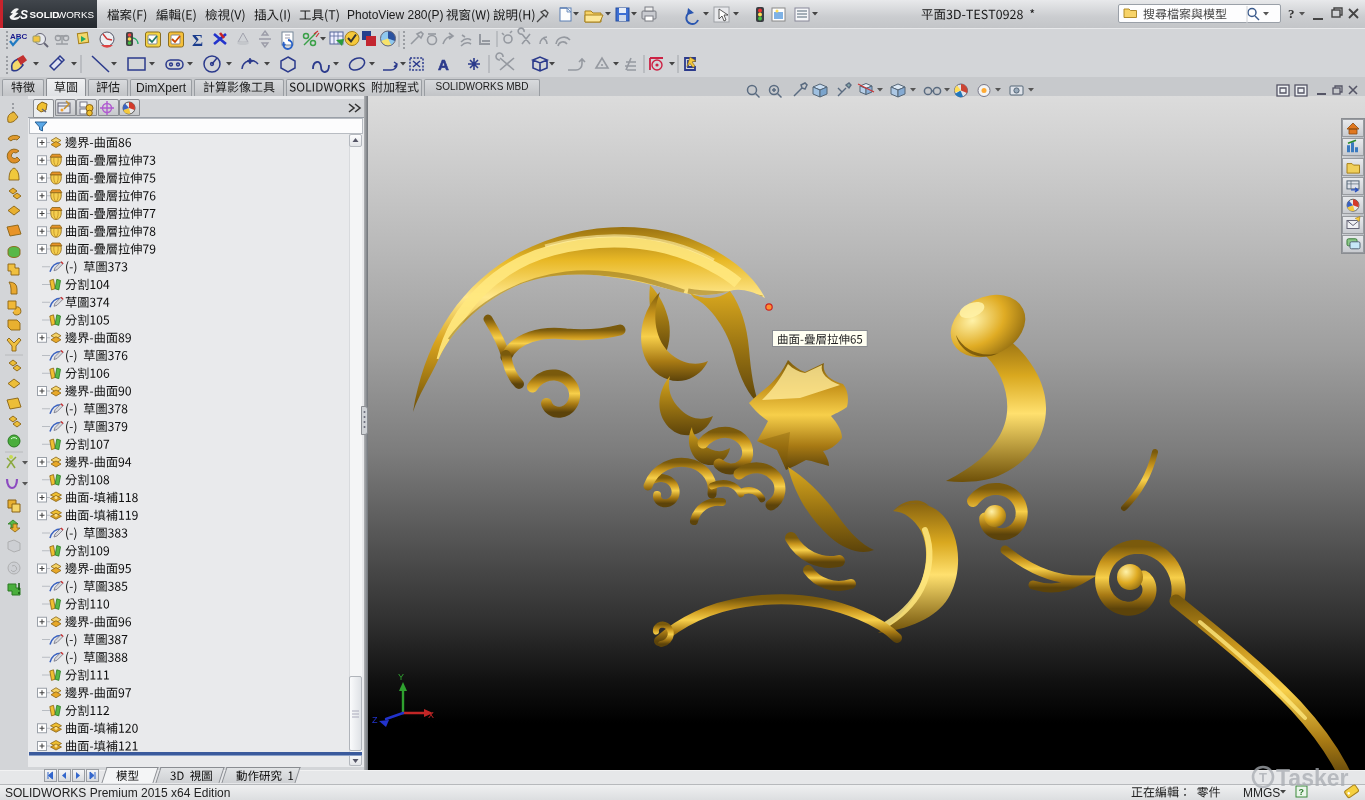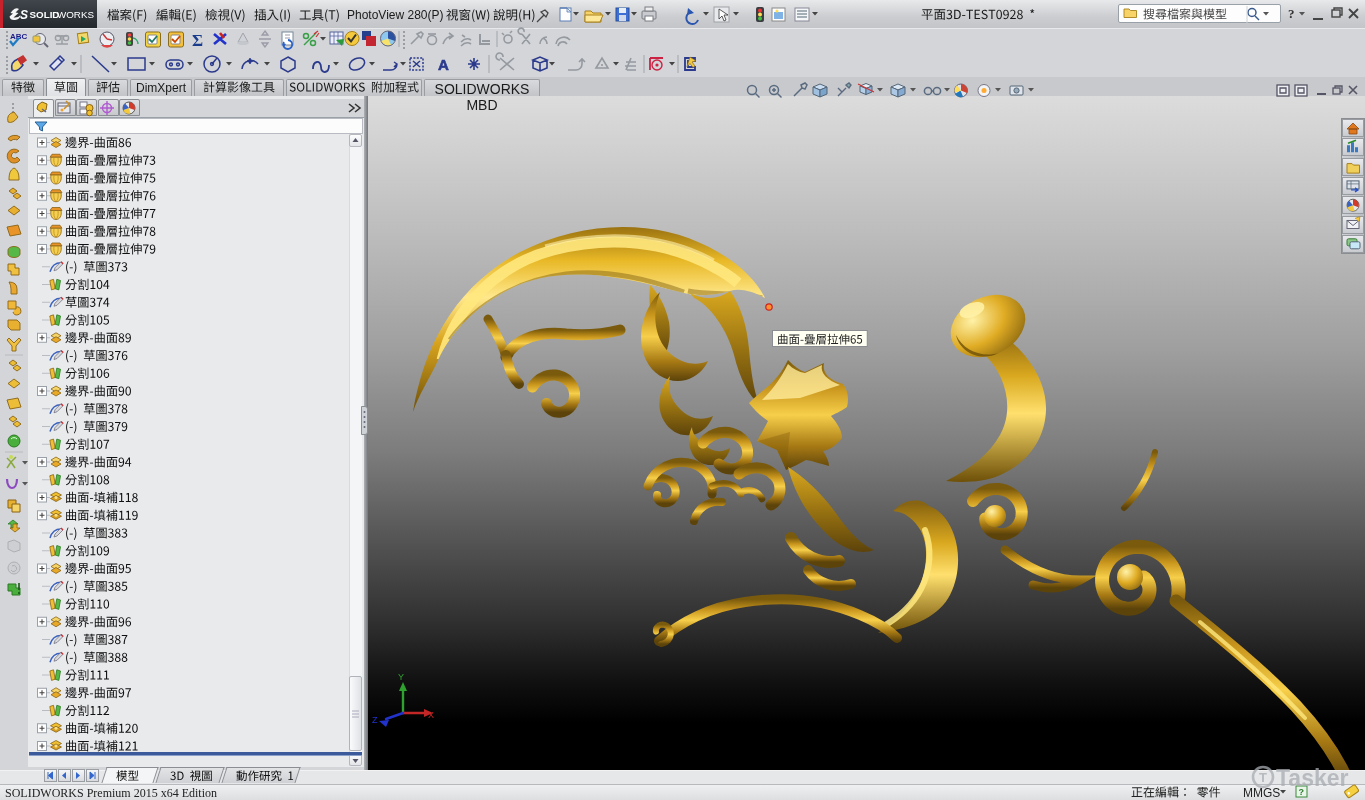--- a/index.html
+++ b/index.html
@@ -17,21 +17,21 @@
     <div style="position:absolute;left:1118px;top:4px;width:163px;height:19px;background:#fdfdfe;border:1px solid #9aa0a8;border-radius:2px;box-sizing:border-box"></div>
     <div style="position:absolute;left:1288px;top:6px;font-size:13px;font-weight:bold;color:#333;font-family:'Liberation Serif',serif">?</div>
     <div style="position:absolute;left:2px;top:79px;width:42px;height:17px;background:linear-gradient(#d8dadd,#c2c4c7);border:1px solid #999da2;border-bottom:none;border-radius:2px 2px 0 0;box-sizing:border-box"></div>
     <div style="position:absolute;left:46px;top:78px;width:40px;height:18px;background:linear-gradient(#f0f1f3,#dfe1e4);border:1px solid #8a8d92;border-bottom:none;border-radius:2px 2px 0 0;box-sizing:border-box"></div>
     <div style="position:absolute;left:88px;top:79px;width:40px;height:17px;background:linear-gradient(#d8dadd,#c2c4c7);border:1px solid #999da2;border-bottom:none;border-radius:2px 2px 0 0;box-sizing:border-box"></div>
     <div style="position:absolute;left:130px;top:79px;width:62px;height:17px;background:linear-gradient(#d8dadd,#c2c4c7);border:1px solid #999da2;border-bottom:none;border-radius:2px 2px 0 0;box-sizing:border-box"></div>
     <div style="position:absolute;left:130px;top:81px;width:62px;text-align:center;font-size:12px;color:#1a1a1a;font-family:'Liberation Sans',sans-serif">DimXpert</div>
     <div style="position:absolute;left:194px;top:79px;width:90px;height:17px;background:linear-gradient(#d8dadd,#c2c4c7);border:1px solid #999da2;border-bottom:none;border-radius:2px 2px 0 0;box-sizing:border-box"></div>
     <div style="position:absolute;left:286px;top:79px;width:136px;height:17px;background:linear-gradient(#d8dadd,#c2c4c7);border:1px solid #999da2;border-bottom:none;border-radius:2px 2px 0 0;box-sizing:border-box"></div>
     <div style="position:absolute;left:424px;top:79px;width:116px;height:17px;background:linear-gradient(#d8dadd,#c2c4c7);border:1px solid #999da2;border-bottom:none;border-radius:2px 2px 0 0;box-sizing:border-box"></div>
-    <div style="position:absolute;left:424px;top:81px;width:116px;text-align:center;font-size:14px;color:#1a1a1a;font-family:'Liberation Sans',sans-serif">SOLIDWORKS MBD</div>
+    <div style="position:absolute;left:424px;top:81px;width:116px;text-align:center;font-size:10px;color:#1a1a1a;font-family:'Liberation Sans',sans-serif">SOLIDWORKS MBD</div>
     <div style="position:absolute;left:28px;top:99px;width:336px;height:19px;background:#d3d5d8;border-bottom:1px solid #9aa0a8;box-sizing:border-box"></div>
     <div style="position:absolute;left:33px;top:99px;width:21px;height:19px;background:#eceef0;border:1px solid #8a8d92;border-radius:2px 2px 0 0;box-sizing:border-box"></div>
     <div style="position:absolute;left:54.5px;top:99px;width:21px;height:17px;background:linear-gradient(#dfe1e4,#c6c8cb);border:1px solid #8a8d92;border-radius:2px 2px 0 0;box-sizing:border-box"></div>
     <div style="position:absolute;left:76px;top:99px;width:21px;height:17px;background:linear-gradient(#dfe1e4,#c6c8cb);border:1px solid #8a8d92;border-radius:2px 2px 0 0;box-sizing:border-box"></div>
     <div style="position:absolute;left:97.5px;top:99px;width:21px;height:17px;background:linear-gradient(#dfe1e4,#c6c8cb);border:1px solid #8a8d92;border-radius:2px 2px 0 0;box-sizing:border-box"></div>
     <div style="position:absolute;left:119px;top:99px;width:21px;height:17px;background:linear-gradient(#dfe1e4,#c6c8cb);border:1px solid #8a8d92;border-radius:2px 2px 0 0;box-sizing:border-box"></div>
     <div style="position:absolute;left:29px;top:118px;width:334px;height:16px;background:#fcfcfd;border:1px solid #b8bcc2;box-sizing:border-box"></div>
     <div style="position:absolute;left:349px;top:134px;width:13px;height:632px;background:#f4f5f6;border-left:1px solid #d8dadd;box-sizing:border-box"></div>
     <div style="position:absolute;left:349px;top:134px;width:13px;height:13px;background:linear-gradient(#fdfdfe,#e3e5e8);border:1px solid #b5b9bf;border-radius:2px;box-sizing:border-box"></div>
     <div style="position:absolute;left:349px;top:753px;width:13px;height:13px;background:linear-gradient(#fdfdfe,#e3e5e8);border:1px solid #b5b9bf;border-radius:2px;box-sizing:border-box"></div>
@@ -47,21 +47,21 @@
     <div style="position:absolute;left:1342px;top:196.2px;width:22px;height:18px;background:linear-gradient(#e8eaed,#c8cbd0);border:1px solid #989ba0;box-sizing:border-box"></div>
     <div style="position:absolute;left:1342px;top:215.5px;width:22px;height:18px;background:linear-gradient(#e8eaed,#c8cbd0);border:1px solid #989ba0;box-sizing:border-box"></div>
     <div style="position:absolute;left:1342px;top:234.8px;width:22px;height:18px;background:linear-gradient(#e8eaed,#c8cbd0);border:1px solid #989ba0;box-sizing:border-box"></div>
     <div style="position:absolute;left:44px;top:769px;width:13px;height:13px;background:linear-gradient(#f5f6f8,#d8dadd);border:1px solid #9a9da2;box-sizing:border-box"></div>
     <div style="position:absolute;left:58px;top:769px;width:13px;height:13px;background:linear-gradient(#f5f6f8,#d8dadd);border:1px solid #9a9da2;box-sizing:border-box"></div>
     <div style="position:absolute;left:72px;top:769px;width:13px;height:13px;background:linear-gradient(#f5f6f8,#d8dadd);border:1px solid #9a9da2;box-sizing:border-box"></div>
     <div style="position:absolute;left:86px;top:769px;width:13px;height:13px;background:linear-gradient(#f5f6f8,#d8dadd);border:1px solid #9a9da2;box-sizing:border-box"></div>
     <div style="position:absolute;left:104px;top:767px;width:52px;height:16px;background:#f4f5f6;border:1px solid #8a8d92;border-bottom:none;box-sizing:border-box;transform:skewX(-18deg)"></div>
     <div style="position:absolute;left:158px;top:767px;width:64px;height:16px;background:linear-gradient(#e2e4e6,#cfd1d4);border:1px solid #8a8d92;border-bottom:none;box-sizing:border-box;transform:skewX(-18deg)"></div>
     <div style="position:absolute;left:224px;top:767px;width:74px;height:16px;background:linear-gradient(#e2e4e6,#cfd1d4);border:1px solid #8a8d92;border-bottom:none;box-sizing:border-box;transform:skewX(-18deg)"></div>
-    <div style="position:absolute;left:5px;top:786px;font-size:12px;color:#222;font-family:Liberation Serif, serif">SOLIDWORKS Premium 2015 x64 Edition</div>
+    <div style="position:absolute;left:5px;top:786px;font-size:12px;color:#222;font-family:Liberation Sans, sans-serif">SOLIDWORKS Premium 2015 x64 Edition</div>
     <div style="position:absolute;left:1243px;top:786px;font-size:12px;color:#222;font-family:'Liberation Sans',sans-serif">MMGS</div>
     <svg width="1365" height="800" style="position:absolute;left:0;top:0">
       <defs>
         <path id="u6A94" d="M52.8 -49.4L79.2 -49.4L79.2 -40.1L52.8 -40.1ZM46.2 -54.8L46.2 -34.6L86.2 -34.6L86.2 -54.8ZM18.6 -84L18.6 -62.3L5.2 -62.3L5.2 -55.3L17.9 -55.3C15.1 -41.7 9.1 -25.9 3.1 -17.5C4.3 -15.8 6.1 -12.9 6.9 -11C11.3 -17.4 15.4 -27.7 18.6 -38.4L18.6 7.9L25.4 7.9L25.4 -39.1C28.3 -34.1 31.7 -27.9 33 -24.7L37.1 -30.2C35.4 -32.9 28 -44.2 25.4 -47.6L25.4 -55.3L35.6 -55.3L35.6 -62.3L25.4 -62.3L25.4 -84ZM62 -9.8L62 -1.7L46.4 -1.7L46.4 -9.8ZM68.6 -9.8L84.7 -9.8L84.7 -1.7L68.6 -1.7ZM62 -15.3L46.4 -15.3L46.4 -23.3L62 -23.3ZM68.6 -15.3L68.6 -23.3L84.7 -23.3L84.7 -15.3ZM39.5 -29.1L39.5 8L46.4 8L46.4 4.1L84.7 4.1L84.7 7.8L92 7.8L92 -29.1ZM82.9 -83C81.3 -79.1 78.5 -73.4 76.2 -69.7L81.4 -67.8L68.9 -67.8L68.9 -84L61.7 -84L61.7 -67.8L48.1 -67.8L54.2 -70C53.1 -73.5 50.3 -78.8 47.6 -82.6L41.5 -80.5C44.1 -76.7 46.5 -71.4 47.5 -67.8L36.9 -67.8L36.9 -51.5L43.7 -51.5L43.7 -61.7L87.7 -61.7L87.7 -51.5L94.7 -51.5L94.7 -67.8L82 -67.8C84.4 -71.1 87.2 -76.1 89.8 -80.6Z"></path>
         <path id="u6848" d="M30.4 -14.5C25 -8.7 15.5 -3.5 6.5 -0.2C8.3 1 11.3 3.5 12.7 5C21.4 1.1 31.7 -5.2 37.8 -12ZM61.3 -10.7C70.5 -6.4 82 0.5 87.6 5.4L93.1 0C87.2 -4.8 75.5 -11.4 66.5 -15.5ZM5.2 -23L5.2 -16.6L46 -16.6L46 7.9L53.5 7.9L53.5 -16.6L94.9 -16.6L94.9 -23L53.5 -23L53.5 -31.3L46 -31.3L46 -23ZM43.1 -82.3C44.2 -80.6 45.5 -78.5 46.6 -76.5L8 -76.5L8 -62.1L15.1 -62.1L15.1 -70.1L85.2 -70.1L85.2 -62.1L92.5 -62.1L92.5 -76.5L55.6 -76.5C54.2 -78.9 52.2 -82 50.6 -84.2ZM63.9 -52.6C60.5 -48.6 56.3 -45.4 50.9 -42.9C44.6 -44.2 38 -45.4 31.4 -46.4C33.4 -48.3 35.5 -50.4 37.6 -52.6ZM19 -42.7C26.2 -41.6 33.3 -40.4 40.1 -39.1C31 -36.7 19.9 -35.4 6.2 -34.8C7.4 -33.2 8.3 -30.7 8.9 -28.4C27.4 -29.5 41.8 -31.9 52.7 -36.5C65.9 -33.6 77.2 -30.4 85.4 -27.4L92.8 -32.4C84.5 -35.2 73.4 -38.1 61 -40.8C65.9 -44 69.8 -47.8 73 -52.6L94 -52.6L94 -58.7L76.3 -58.7C77 -60.3 77.7 -62.1 78.3 -63.9L70.9 -65.7C70.1 -63.2 69.1 -60.8 68 -58.7L43.1 -58.7C45.5 -61.4 47.7 -64.2 49.5 -66.8L42.2 -69.1C40.1 -65.8 37.4 -62.3 34.4 -58.7L6.4 -58.7L6.4 -52.6L29 -52.6C25.5 -48.9 22.1 -45.5 19 -42.7Z"></path>
         <path id="u0028" d="M23.9 19.6L29.5 17.1C20.9 2.9 16.8 -14.1 16.8 -31.1C16.8 -48 20.9 -64.9 29.5 -79.2L23.9 -81.8C14.7 -66.8 9.2 -50.7 9.2 -31.1C9.2 -11.4 14.7 4.7 23.9 19.6Z"></path>
         <path id="u0046" d="M10.1 0L19.3 0L19.3 -32.9L47.3 -32.9L47.3 -40.7L19.3 -40.7L19.3 -65.5L52.3 -65.5L52.3 -73.3L10.1 -73.3Z"></path>
         <path id="u0029" d="M9.9 19.6C19.1 4.7 24.6 -11.4 24.6 -31.1C24.6 -50.7 19.1 -66.8 9.9 -81.8L4.2 -79.2C12.8 -64.9 17.1 -48 17.1 -31.1C17.1 -14.1 12.8 2.9 4.2 17.1Z"></path>
         <path id="u7DE8" d="M18.2 -18.9C19.3 -12.3 20.4 -3.7 20.6 2L26.3 0.6C25.9 -5 24.9 -13.5 23.6 -20.1ZM7.8 -19.7C6.9 -11.6 5.4 -2.6 3.1 3.5C4.6 4 7.5 5 8.7 5.7C10.8 -0.6 12.6 -10 13.7 -18.6ZM28.9 -21C30.7 -15.9 32.7 -9.2 33.4 -4.9L38.8 -6.9C38 -11.2 35.9 -17.6 34 -22.7ZM6.1 -24C7.9 -25 10.9 -25.8 33.4 -29.3L34.4 -25.1L40 -27.3C39 -32.2 36.1 -40.3 33.2 -46.5L27.9 -44.7C29.3 -41.6 30.6 -38.1 31.7 -34.7L14.5 -32.3C22.4 -41.9 30.2 -53.8 36.5 -65.6L30.6 -69.2C28.4 -64.5 25.8 -59.7 23.2 -55.3L12.9 -54.4C18.3 -62 23.6 -71.7 27.8 -81.2L21.4 -83.9C17.5 -73 10.7 -61.5 8.6 -58.6C6.6 -55.5 4.9 -53.5 3.2 -53.1C4 -51.3 5.1 -48 5.4 -46.6L5.5 -46.8C6.8 -47.3 9 -47.8 19.4 -49.1C15.8 -43.5 12.6 -39.1 11 -37.3C8.1 -33.6 6 -31 3.9 -30.5C4.7 -28.7 5.8 -25.4 6.1 -24ZM49.2 -49.5L49.2 -50.1L49.2 -59.5L83.2 -59.5L83.2 -49.5ZM84 -83.9C74.6 -80.8 57.2 -78.3 42.3 -76.9L42.3 -50.1C42.3 -34.6 41.9 -11.7 35.4 4.4C37.1 5.1 40.2 6.7 41.5 7.9C47.3 -6.8 48.8 -27.7 49.1 -43.5L89.9 -43.5L89.9 -65.5L49.2 -65.5L49.2 -71.7C63.4 -73.1 79.1 -75.5 89.8 -78.8ZM62.6 -30.4L62.6 -19L55.8 -19L55.8 -30.4ZM67.3 -30.4L74.3 -30.4L74.3 -19L67.3 -19ZM49.9 -36.7L49.9 8L55.8 8L55.8 -12.9L62.6 -12.9L62.6 6.7L67.3 6.7L67.3 -12.9L74.3 -12.9L74.3 6.2L79 6.2L79 -12.9L86.1 -12.9L86.1 1C86.1 1.8 85.9 2 85.3 2C84.6 2 82.8 2 80.8 1.9C81.5 3.5 82.3 5.8 82.5 7.3C85.9 7.3 88.2 7.3 90 6.3C91.7 5.3 92.1 3.8 92.1 1.1L92.1 -36.7ZM79 -30.4L86.1 -30.4L86.1 -19L79 -19Z"></path>
         <path id="u8F2F" d="M59.7 -75.1L83.4 -75.1L83.4 -65L59.7 -65ZM52.6 -80.8L52.6 -59.4L90.8 -59.4L90.8 -80.8ZM83.5 -47.3L83.5 -38.7L60.2 -38.7L60.2 -47.3ZM7.7 -59.1L7.7 -24.3L22.4 -24.3L22.4 -16.1L3.9 -16.1L3.9 -9.5L22.4 -9.5L22.4 8.1L29.2 8.1L29.2 -9.5L44.9 -9.5L44.9 -3L83.5 -3L83.5 8L90.5 8L90.5 -3L95.9 -3L95.9 -9.8L90.5 -9.8L90.5 -47.3L96.3 -47.3L96.3 -53.5L46.9 -53.5L46.9 -47.3L53.2 -47.3L53.2 -9.8L47.6 -9.8L47.6 -16.1L29.2 -16.1L29.2 -24.3L44.5 -24.3L44.5 -59.1L29.2 -59.1L29.2 -66.5L46.4 -66.5L46.4 -73.1L29.2 -73.1L29.2 -84L22.4 -84L22.4 -73.1L5 -73.1L5 -66.5L22.4 -66.5L22.4 -59.1ZM83.5 -33L83.5 -24.1L60.2 -24.1L60.2 -33ZM83.5 -18.4L83.5 -9.8L60.2 -9.8L60.2 -18.4ZM13.5 -39.1L23.1 -39.1L23.1 -29.9L13.5 -29.9ZM28.6 -39.1L38.6 -39.1L38.6 -29.9L28.6 -29.9ZM13.5 -53.5L23.1 -53.5L23.1 -44.5L13.5 -44.5ZM28.6 -53.5L38.6 -53.5L38.6 -44.5L28.6 -44.5Z"></path>

